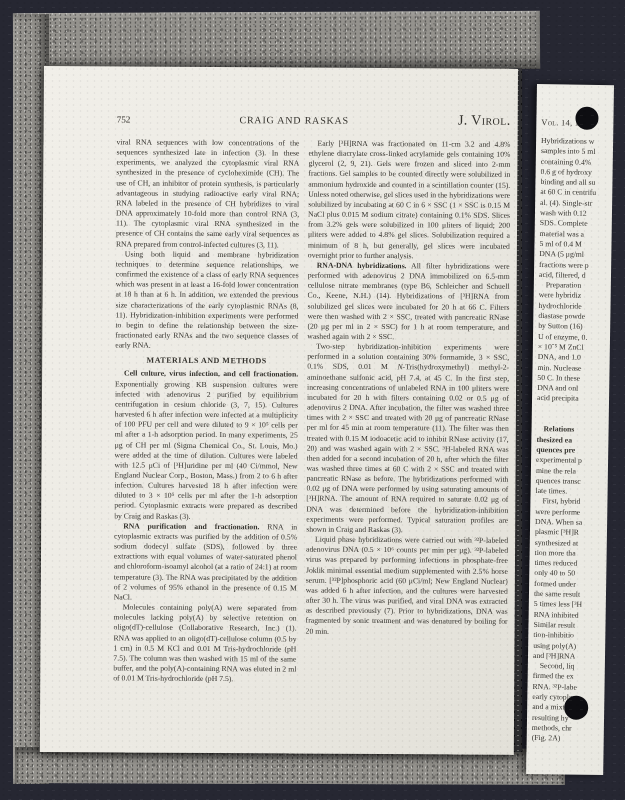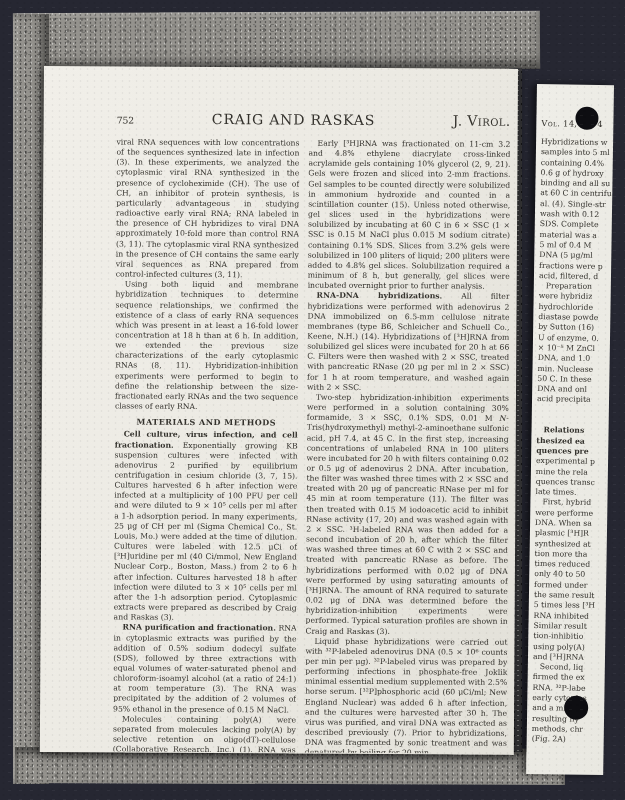--- a/index.html
+++ b/index.html
@@ -1,21 +1,21 @@
 <!DOCTYPE html>
 <html><head>
 <meta charset="utf-8">
 <style>
   html,body{margin:0;padding:0;}
   body{
     width:625px;height:800px;overflow:hidden;
     background:#262732;
     font-family:"DejaVu Serif","Liberation Serif",serif;
   }
-  .photo{position:absolute;inset:0;background:#262732;}
+  .photo{position:absolute;inset:0;background:#262732;font-family:Liberation Serif, serif;}
 
   
   .speckle{
     background-color:#94928d;
     background-image:
       radial-gradient(rgba(35,35,35,.55) 1px, transparent 1.2px),
       radial-gradient(rgba(70,70,68,.45) 1px, transparent 1.3px),
       radial-gradient(rgba(235,235,232,.55) 1px, transparent 1.1px),
       radial-gradient(rgba(25,25,25,.35) 1.3px, transparent 1.6px);
     background-size:5px 4px,9px 7px,7px 6px,14px 11px;
@@ -43,21 +43,21 @@
     transform:rotate(0.35deg);transform-origin:top left;
     box-shadow:-4px 3px 7px rgba(0,0,0,.35), 4px 4px 6px rgba(0,0,0,.3);
     color:#34322d;
   }
   .header-row{
     position:absolute;left:73px;top:44px;width:394px;
     display:flex;justify-content:space-between;align-items:baseline;
     font-size:8.8px;
   }
   .pg-num{font-size:9.2px;}
-  .run-title{letter-spacing:.8px;font-size:14px;}
+  .run-title{letter-spacing:.8px;font-size:10px;}
   .journal-abbr{font-variant:small-caps;letter-spacing:.4px;font-size:14px;}
   .columns{
     position:absolute;left:73px;top:71px;width:394px;height:614px;
     display:flex;gap:9px;overflow:hidden;
     font-size:7.7px;line-height:10.15px;
   }
   .col{overflow:hidden;text-align:justify;}
   .col-left{width:183px;}
   .col-right{width:202px;}
   .para{margin:0;}

